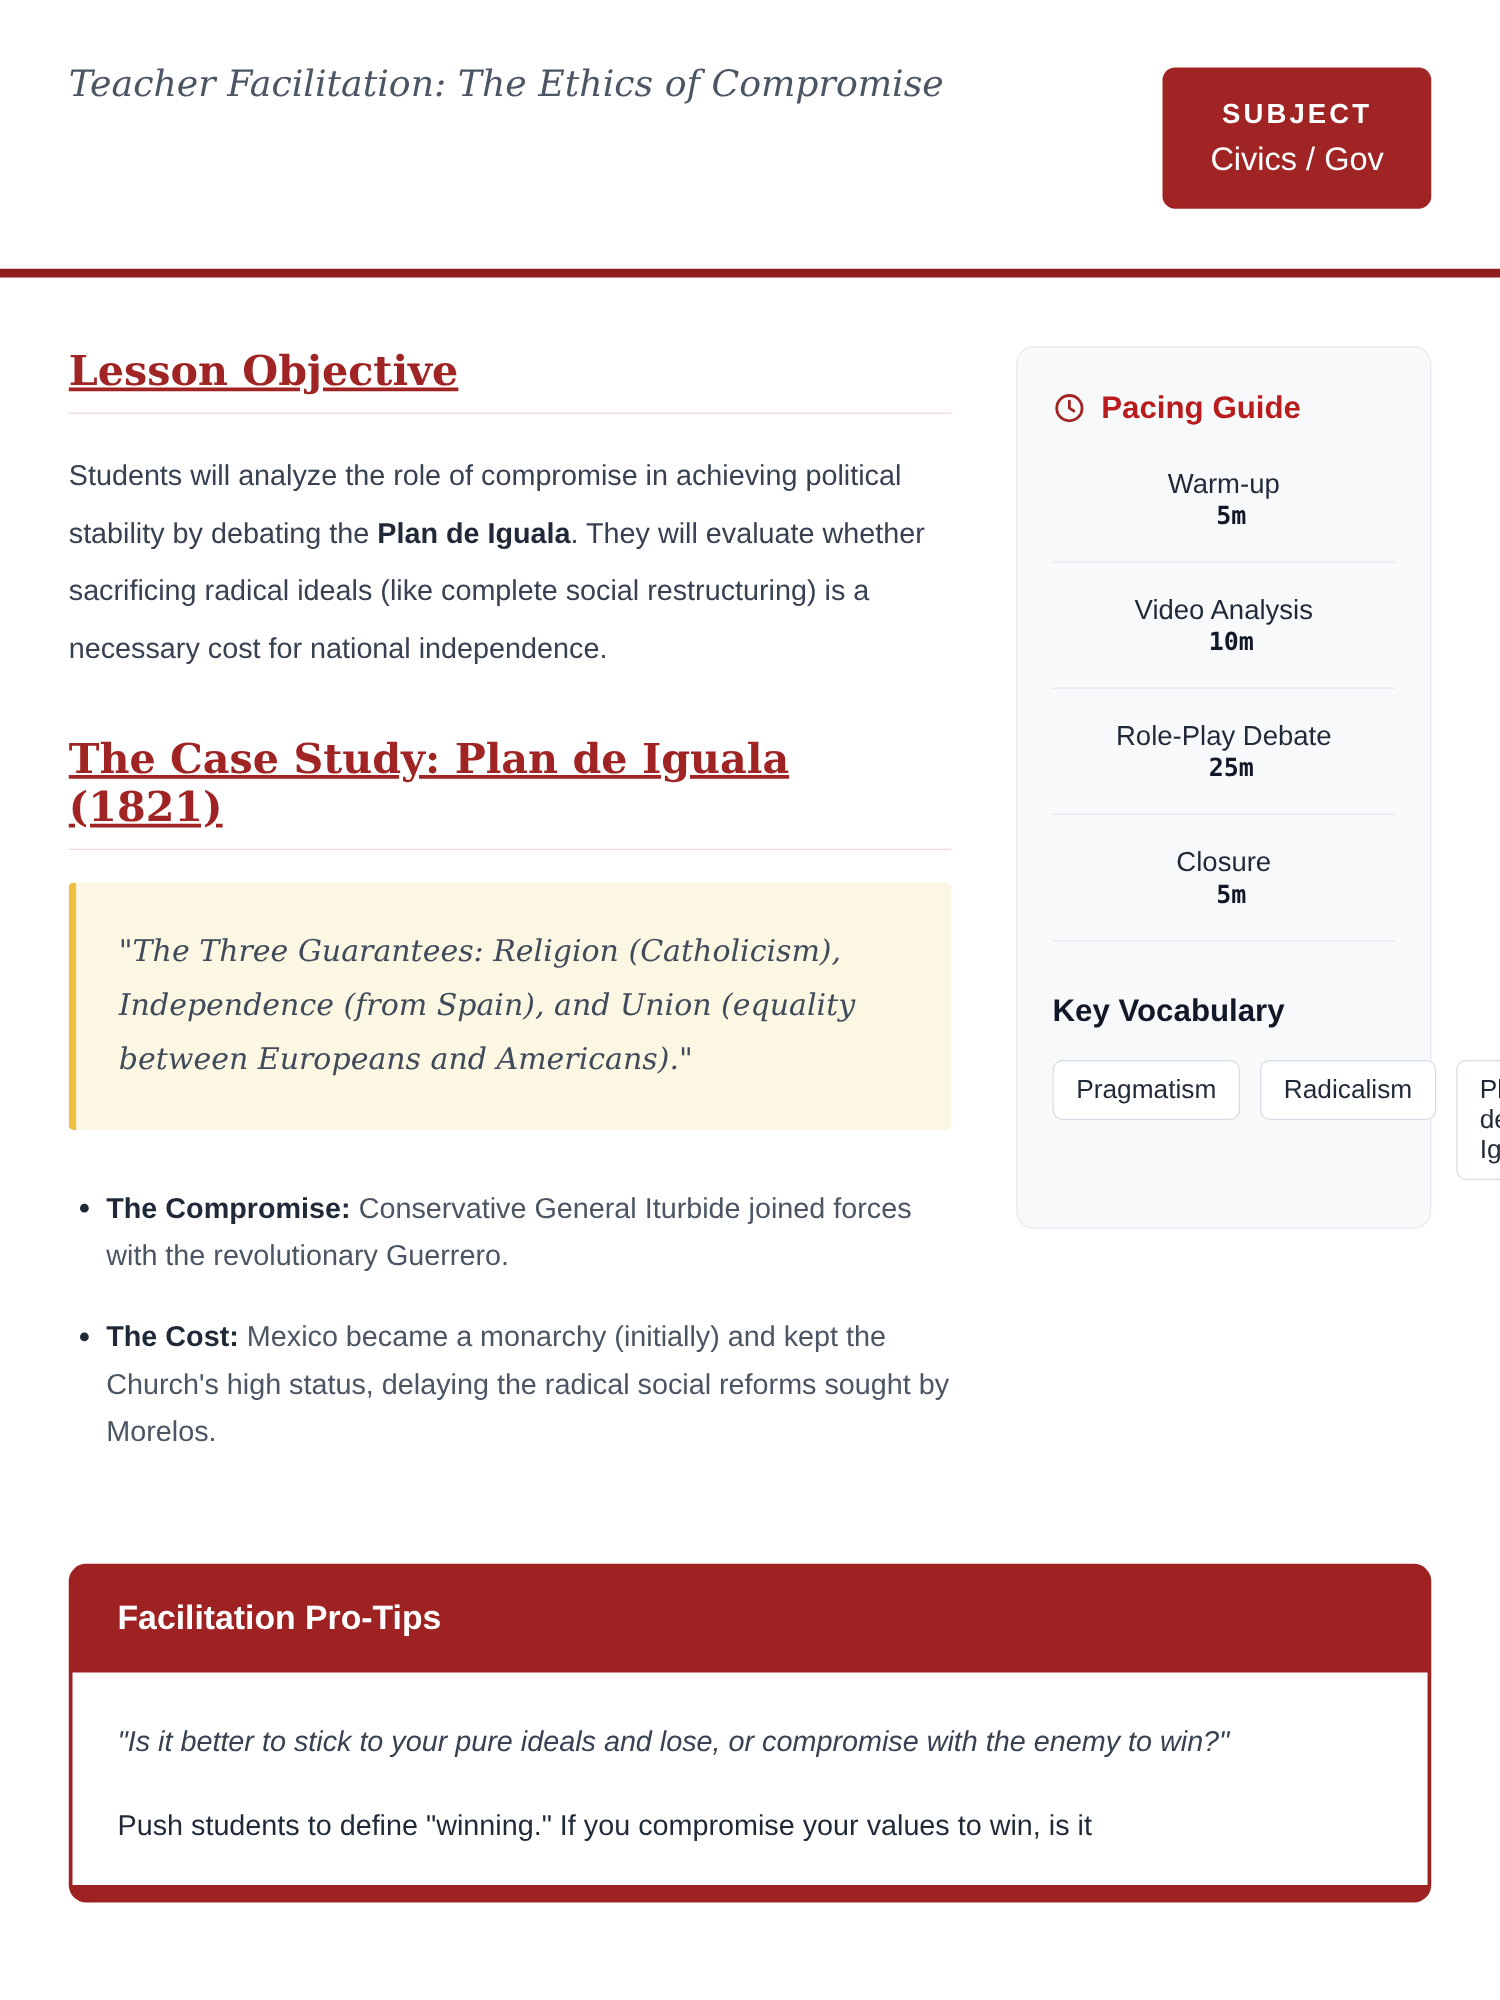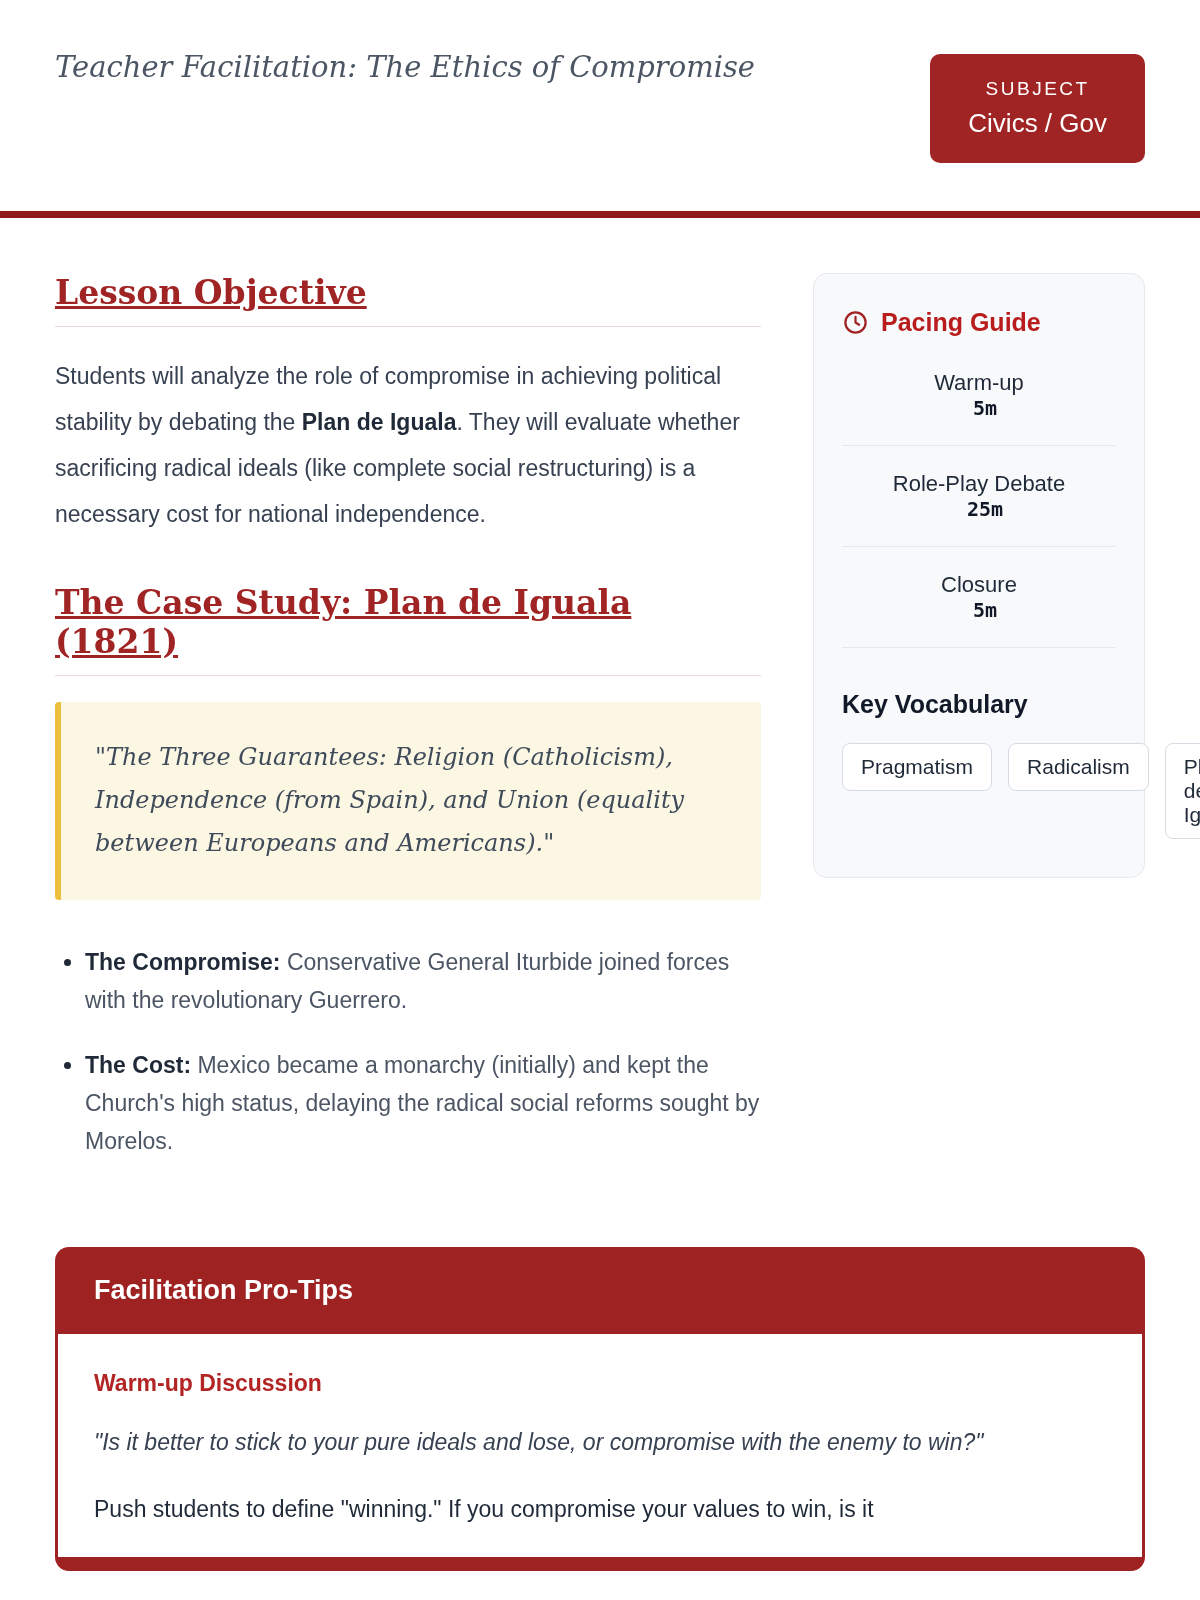--- a/index.html
+++ b/index.html
@@ -37,22 +37,22 @@
   .badge {
     background: #a12424;
     color: #ffffff;
     border-radius: 10px;
     padding: 24px 38px;
     text-align: center;
     margin-top: 4px;
     flex: 0 0 auto;
   }
   .badge-label {
-    font-weight: normal;
-    font-size: 19px;
+    font-weight: bold;
+    font-size: 22px;
     letter-spacing: 2.5px;
     margin-bottom: 8px;
   }
   .badge-value { font-size: 26px; }
 
   .top-rule {
     height: 7px;
     background: #8f1d1d;
     margin-top: 48px;
   }
@@ -246,20 +246,24 @@
         </svg>
       </span>
       <span>Pacing Guide</span>
     </div>
 
     <div class="pacing-row">
       <span>Warm-up</span>
       <span class="pacing-time">5m</span>
     </div>
     <div class="pacing-row">
+      <span>Video Analysis</span>
+      <span class="pacing-time">10m</span>
+    </div>
+    <div class="pacing-row">
       <span>Role-Play Debate</span>
       <span class="pacing-time">25m</span>
     </div>
     <div class="pacing-row">
       <span>Closure</span>
       <span class="pacing-time">5m</span>
     </div>
 
     <div class="vocab-heading">Key Vocabulary</div>
     <div class="chips">
@@ -268,17 +272,16 @@
       <span class="chip">Plan de Iguala</span>
       <span class="chip">Sovereignty</span>
     </div>
   </aside>
 
 </div>
 
 <section class="protips">
   <div class="protips-header">Facilitation Pro-Tips</div>
   <div class="protips-body">
-    <div class="tip-heading">Warm-up Discussion</div>
     <p class="tip-quote">"Is it better to stick to your pure ideals and lose, or compromise with the enemy to win?"</p>
     <p class="tip-body">Push students to define "winning." If you compromise your values to win, is it</p>
   </div>
 </section>
 
 </body></html>

